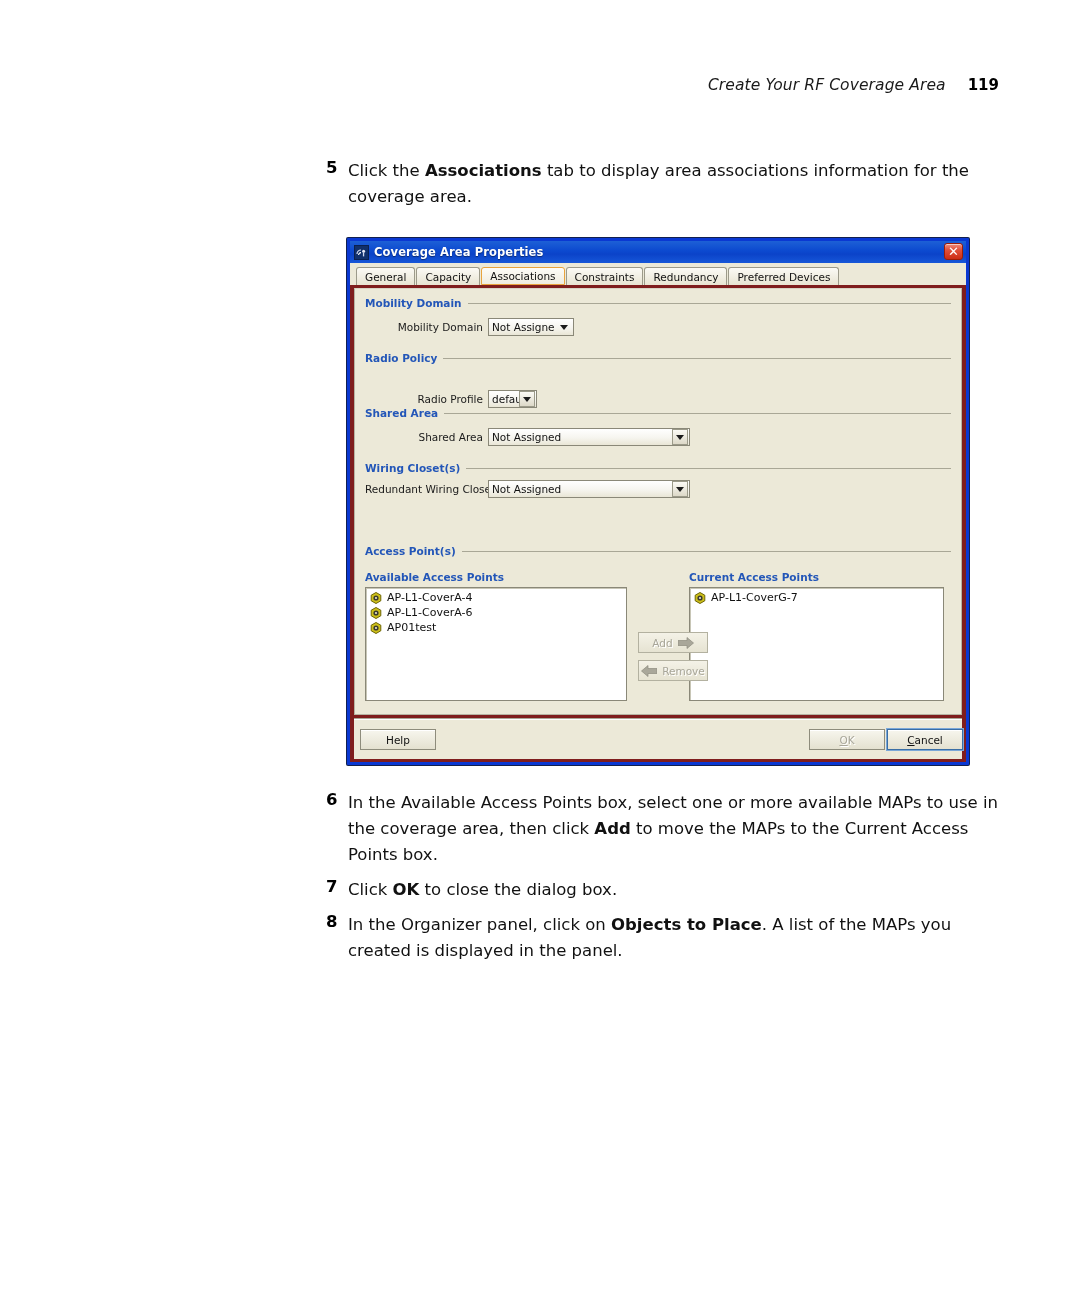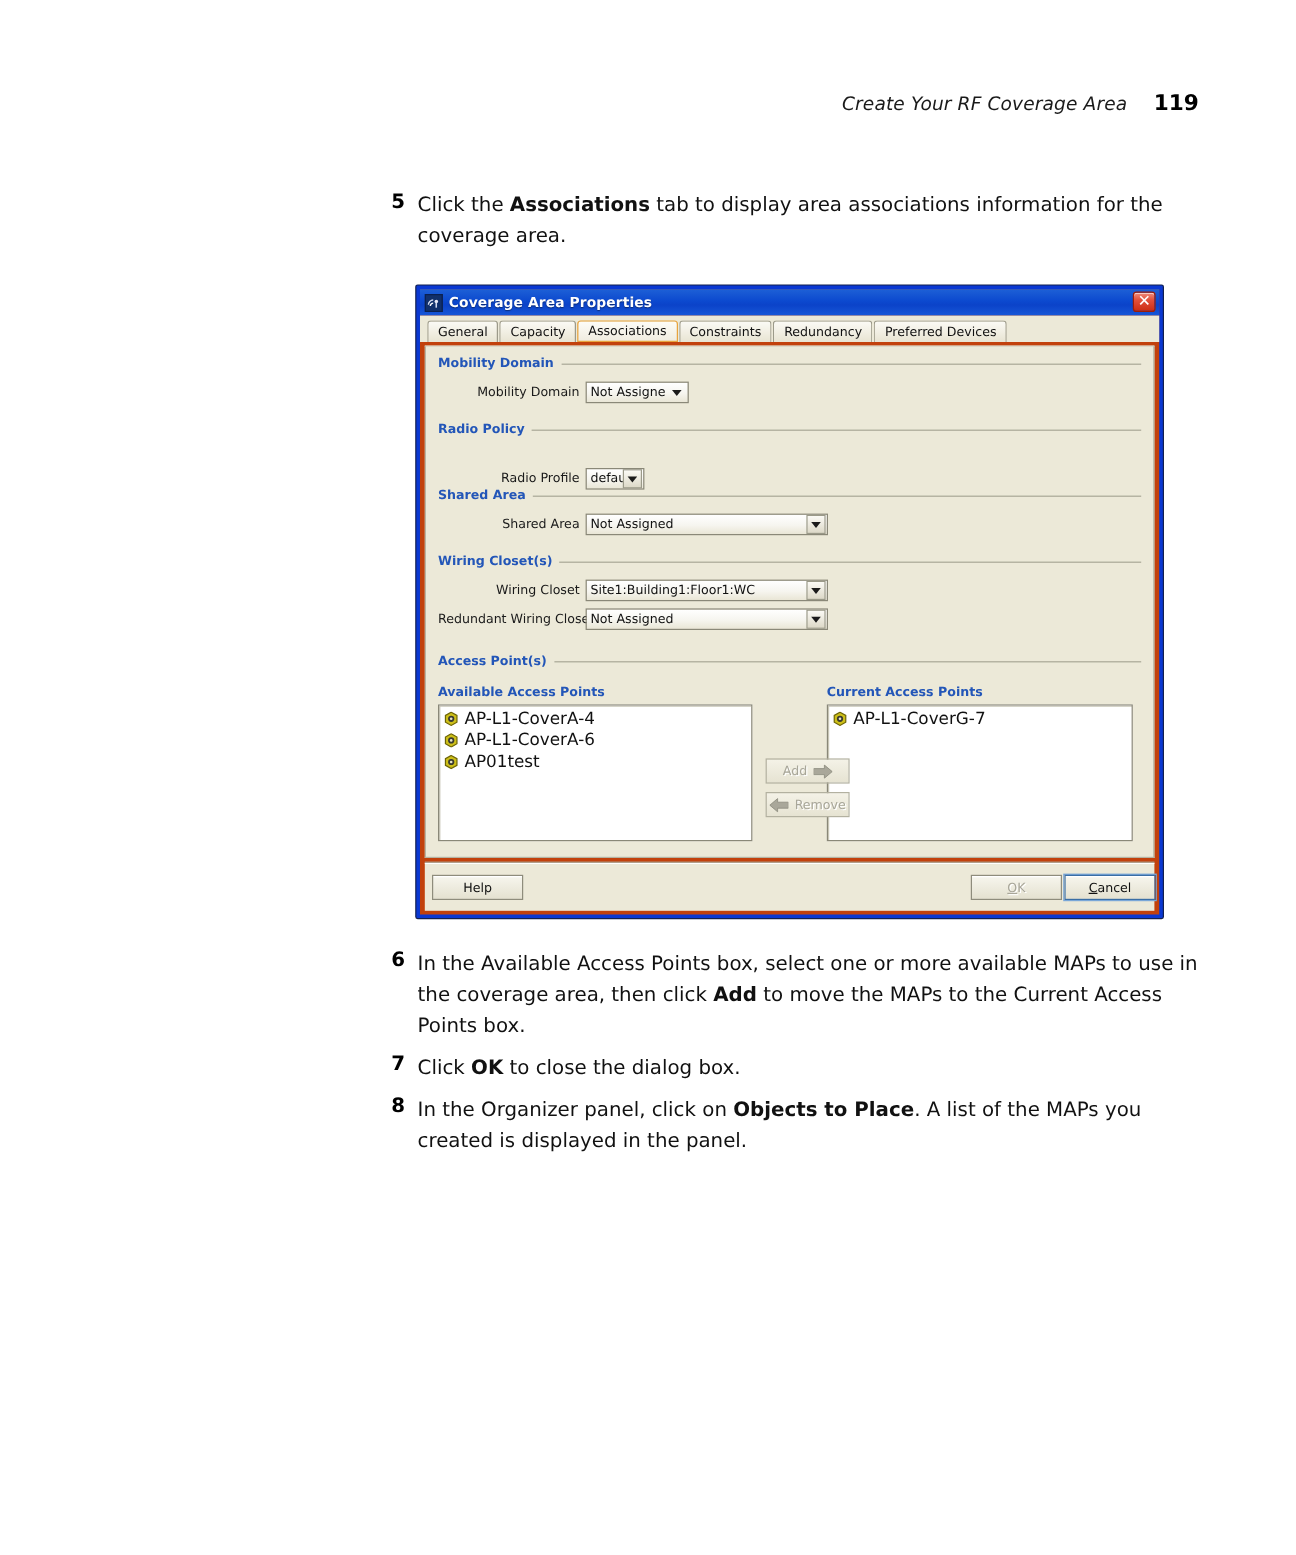--- a/index.html
+++ b/index.html
@@ -32,21 +32,21 @@
   .header-title {
     font-family: "DejaVu Sans", sans-serif;
     font-style: italic;
     font-size: 15.5px;
     color: #1a1a1a;
     letter-spacing: 0.1px;
   }
   .header-page-num {
     font-family: "DejaVu Sans", sans-serif;
     font-weight: bold;
-    font-size: 18px;
+    font-size: 15px;
     color: #000;
     text-align: center;
   }
 
   
   .steps { position: absolute; left: 0; top: 0; width: 1080px; }
   .step {
     position: absolute;
     display: flex;
     align-items: flex-start;
@@ -74,21 +74,21 @@
   #step7 { left: 326px; top: 877px; }
   #step8 { left: 326px; top: 912px; }
 
   
   .dialog {
     position: absolute;
     left: 347px;
     top: 238px;
     width: 622px;
     height: 527px;
-    background: #c2410c;
+    background: #7f1d1d;
     border: 3px solid #0a38d2;
     border-radius: 1px;
     box-shadow: 0 0 0 1px #12204f;
   }
 
   .titlebar {
     height: 22px;
     background: linear-gradient(to bottom, #1d60d6 0%, #0c49cf 45%, #0b43c9 60%, #1757d8 100%);
     display: flex;
     align-items: center;
@@ -265,21 +265,21 @@
     box-shadow: inset 1px 1px 0 #c8c6b6;
     overflow: hidden;
     padding: 2px 0 0 0;
   }
   .list-item {
     display: flex;
     align-items: center;
     gap: 5px;
     padding: 1px 4px;
     font-family: "DejaVu Sans", sans-serif;
-    font-size: 14px;
+    font-size: 11px;
     color: #111;
     cursor: pointer;
     white-space: nowrap;
   }
   .ap-icon { width: 12px; height: 12px; flex: 0 0 12px; }
 
   .xferbtn {
     position: absolute;
     width: 70px;
     height: 21px;
@@ -434,29 +434,20 @@
               <span class="carrow"></span>
             </span>
           </span>
         </div>
       </div>
 
       <div class="group" style="top:173px;">
         <div class="group-head">
           <span class="gtitle">Wiring Closet(s)</span>
           <span class="grule"></span>
-        </div>
-        <div class="field-row" style="margin-top:9px;">
-          <span class="field-label" style="width:118px;">Wiring Closet</span>
-          <span class="combo boxed-arrow" style="width:202px;">
-            <span class="cval">Site1:Building1:Floor1:WC</span>
-            <span class="btnwrap">
-              <span class="carrow"></span>
-            </span>
-          </span>
         </div>
         <div class="field-row" style="margin-top:6px;">
           <span class="field-label" style="width:118px;">Redundant Wiring Closet</span>
           <span class="combo boxed-arrow" style="width:202px;">
             <span class="cval">Not Assigned</span>
             <span class="btnwrap">
               <span class="carrow"></span>
             </span>
           </span>
         </div>

